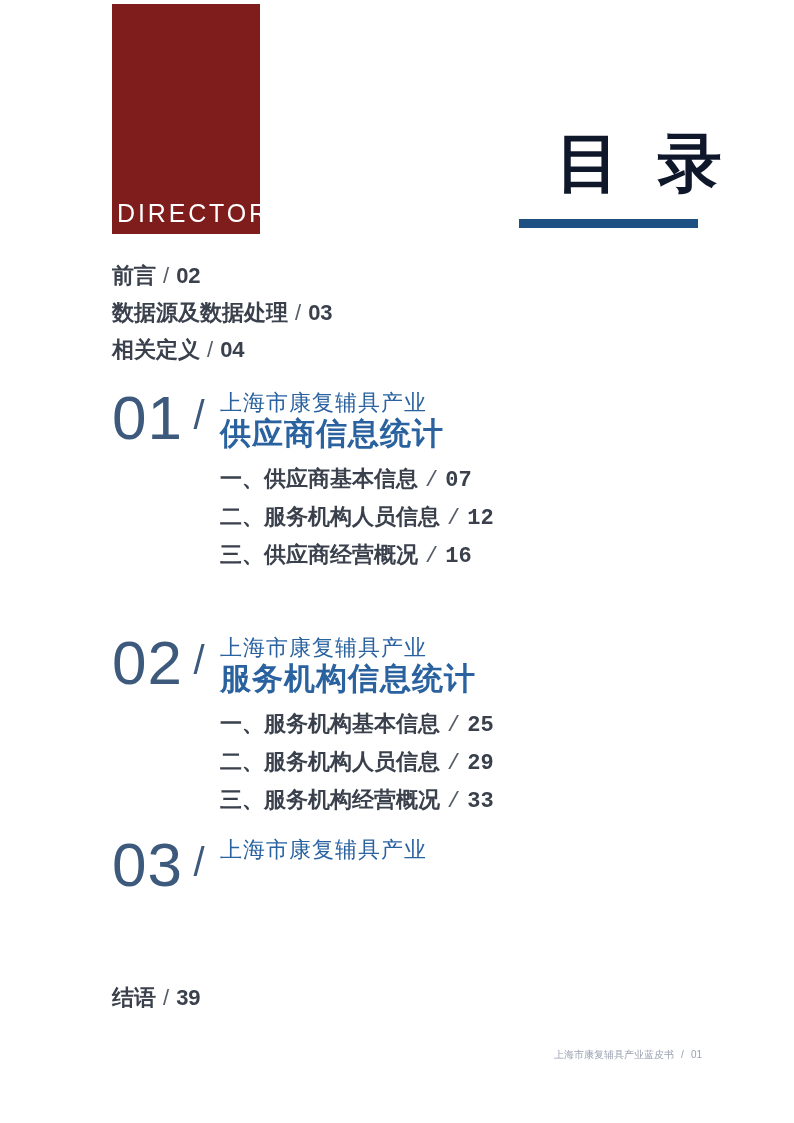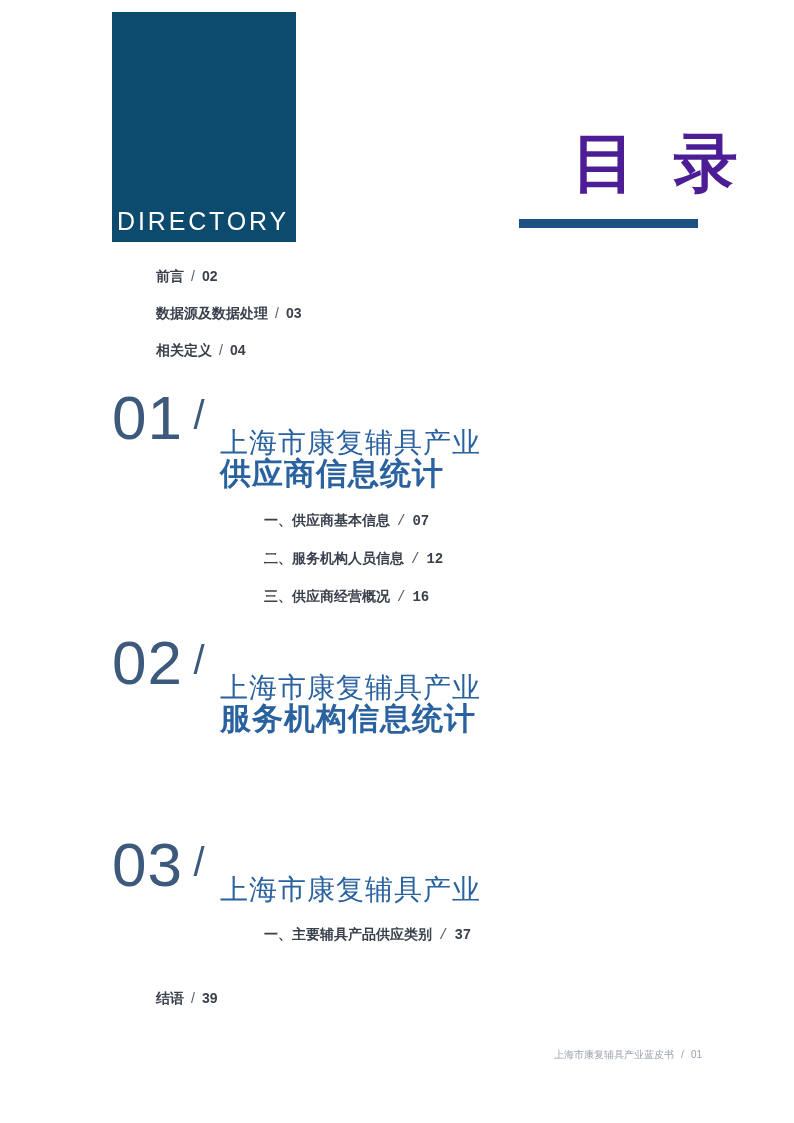--- a/index.html
+++ b/index.html
@@ -13,48 +13,47 @@
     width: 794px;
     height: 1123px;
     background: #ffffff;
     overflow: hidden;
   }
 
   
   .banner {
     position: absolute;
     left: 112px;
-    top: 12px;
-    width: 184px;
+    top: 4px;
+    width: 148px;
     height: 230px;
-    background: #0c4a6e;
+    background: #7f1d1d;
   }
   .banner-label {
     position: absolute;
     left: 5px;
     bottom: 5px;
     color: #ffffff;
     font-size: 26px;
     font-weight: 500;
     letter-spacing: 3px;
     white-space: nowrap;
     transform: scaleX(0.96);
     transform-origin: left bottom;
   }
   .page-title {
     position: absolute;
     left: 556px;
     top: 128px;
     font-size: 64px;
     font-weight: 700;
-    color: #4c1d95;
+    color: #0f172a;
     letter-spacing: 10px;
     line-height: 1.1;
     white-space: nowrap;
-    margin-left: 16px;
   }
   .title-underline {
     position: absolute;
     left: 519px;
     top: 219px;
     width: 179px;
     height: 9px;
     background: #1e5183;
   }
 
@@ -65,26 +64,25 @@
     top: 0;
     width: 640px;
     height: 1123px;
   }
   .front-items {
     position: absolute;
     left: 0;
     top: 266px;
   }
   .entry {
-    font-size: 14px;
+    font-size: 22px;
     font-weight: 600;
     color: #3a414c;
     line-height: 20px;
     white-space: nowrap;
-    margin-left: 44px;
   }
   .front-items .entry { margin-bottom: 17px; }
   .entry-sep {
     margin: 0 7px;
     font-weight: 400;
     color: #565d68;
   }
 
   .section { position: absolute; left: 0; }
   .sec-head { display: flex; align-items: flex-start; }
@@ -100,27 +98,26 @@
     width: 22px;
     font-size: 40px;
     line-height: 44px;
     font-weight: 300;
     color: #3d5a7d;
     text-align: center;
     padding-top: 5px;
   }
   .sec-titles { margin-left: 10px; padding-top: 1px; }
   .sec-title1 {
-    font-size: 28px;
+    font-size: 22px;
     font-weight: 500;
     color: #2a62a0;
     line-height: 27px;
     letter-spacing: 1px;
     white-space: nowrap;
-    margin-top: 40px;
   }
   .sec-title2 {
     font-size: 31px;
     font-weight: 700;
     color: #2a62a0;
     line-height: 30px;
     margin-top: 3px;
     letter-spacing: 1px;
     white-space: nowrap;
   }
@@ -194,34 +191,42 @@
 
     <div class="section" style="top:633px">
       <div class="sec-head">
         <div class="sec-num">02</div>
         <div class="sec-slash">/</div>
         <div class="sec-titles">
           <div class="sec-title1">上海市康复辅具产业</div>
           <div class="sec-title2">服务机构信息统计</div>
         </div>
       </div>
+      <div class="sec-items">
+        <div class="entry">
+          <span>一、服务机构基本信息</span><span class="entry-sep">/</span><span>25</span>
+        </div>
+        <div class="entry">
+          <span>二、服务机构人员信息</span><span class="entry-sep">/</span><span>29</span>
+        </div>
+        <div class="entry">
+          <span>三、服务机构经营概况</span><span class="entry-sep">/</span><span>33</span>
+        </div>
+      </div>
     </div>
 
     <div class="section" style="top:835px">
       <div class="sec-head">
         <div class="sec-num">03</div>
         <div class="sec-slash">/</div>
         <div class="sec-titles">
           <div class="sec-title1">上海市康复辅具产业</div>
         </div>
       </div>
       <div class="sec-items">
-        <div class="entry">
-          <span>一、主要辅具产品供应类别</span><span class="entry-sep">/</span><span>37</span>
-        </div>
       </div>
     </div>
 
     <div class="entry end-entry">
       <span>结语</span><span class="entry-sep">/</span><span>39</span>
     </div>
 
   </div>
 
   <div class="footer">

